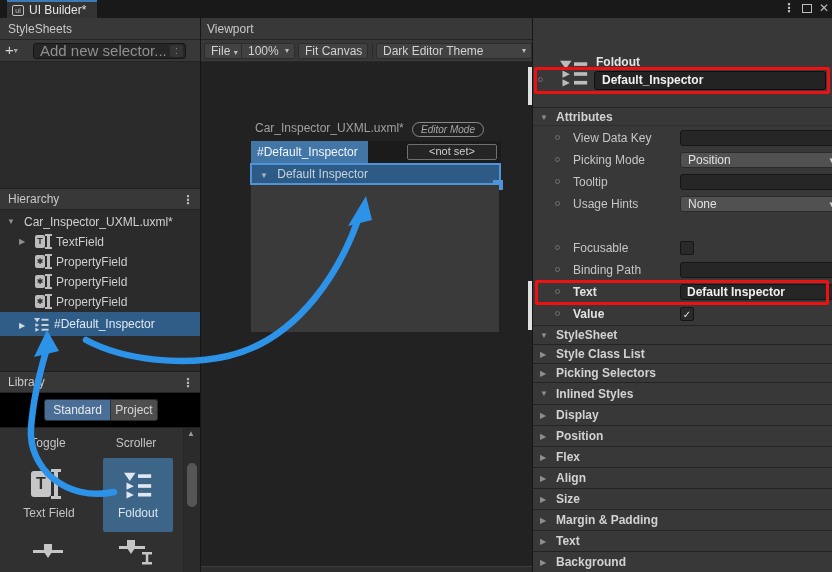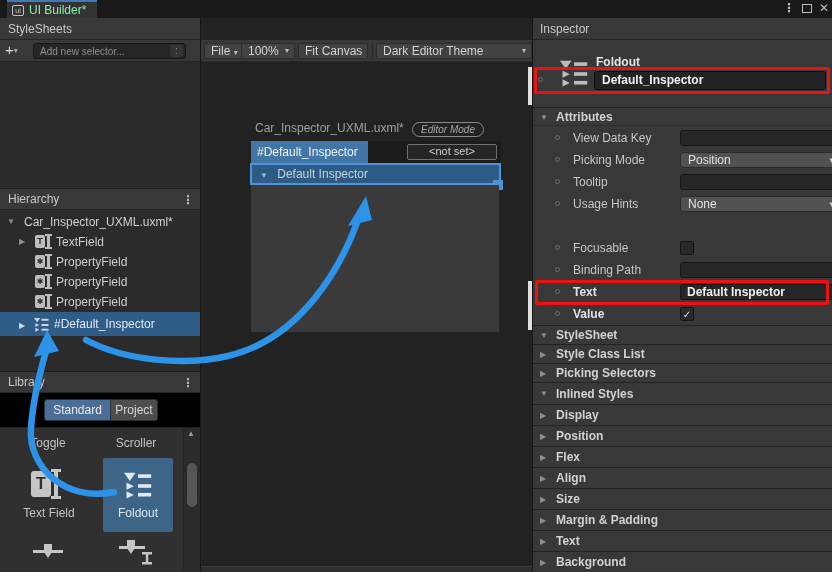--- a/index.html
+++ b/index.html
@@ -43,34 +43,34 @@
   .annot{position:absolute;pointer-events:none;}
 </style>
 </head>
 <body>
 
 <div id="window">
 
   <div class="abs" style="left:0;top:0;width:832px;height:18px;background:#191919;">
     <div class="abs" style="left:7px;top:0;width:90px;height:18px;background:#333333;border-top:2px solid #3f7ab8;">
       <span class="abs" style="left:5px;top:3px;width:12px;height:11px;border:1px solid #c2c2c2;border-radius:2px;font-size:7px;line-height:9px;text-align:center;color:#c2c2c2;">ui</span>
-      <span class="abs" style="left:22px;top:1px;line-height:15px;color:#86efac;">UI Builder*</span>
+      <span class="abs" style="left:22px;top:1px;line-height:15px;color:#e5e5e5;">UI Builder*</span>
     </div>
     <span class="abs" style="left:783px;top:1px;color:#bdbdbd;font-weight:bold;">⋮</span>
     <span class="abs" style="left:802px;top:4px;width:10px;height:9px;border:1px solid #bdbdbd;"></span>
     <span class="abs" style="left:819px;top:1px;color:#bdbdbd;">✕</span>
   </div>
 
   <div class="panel" style="left:0;top:18px;width:201px;height:554px;border-right:1px solid #161616;">
     <div class="ph"><span>StyleSheets</span></div>
 
     <div class="abs" style="left:0;top:22px;width:100%;height:22px;background:#383838;border-bottom:1px solid #242424;">
       <span class="abs" style="left:5px;top:1px;font-size:15px;color:#d5d5d5;"><span>+</span><span style="font-size:8px;color:#a8a8a8;vertical-align:2px;">▾</span></span>
       <div class="field abs" style="left:33px;top:3px;width:153px;height:16px;">
-        <span style="color:#8f8f8f;font-size:10px;line-height:14px;">Add new selector...</span>
+        <span style="color:#8f8f8f;font-size:15px;line-height:14px;">Add new selector...</span>
         <span class="abs" style="right:2px;top:1px;width:13px;height:12px;background:#343434;border-radius:2px;color:#909090;font-size:10px;text-align:center;line-height:12px;">:</span>
       </div>
     </div>
 
     <div class="abs" style="left:0;top:44px;width:100%;height:126px;background:#2b2b2b;"></div>
 
     <div class="abs" style="left:0;top:170px;width:100%;height:22px;background:#383838;border-top:1px solid #1f1f1f;border-bottom:1px solid #242424;line-height:21px;padding-left:8px;">
       <span>Hierarchy</span>
       <span class="menu-dots">⋮</span>
     </div>
@@ -167,20 +167,21 @@
       </svg>
 
       <div class="abs" style="left:183px;top:0;width:17px;height:145px;background:#2b2b2b;border-left:1px solid #262626;">
         <span class="abs" style="left:3px;top:1px;font-size:8px;color:#9a9a9a;">▲</span>
         <span class="abs" style="left:3px;top:35px;width:10px;height:44px;background:#565656;border-radius:5px;"></span>
       </div>
     </div>
   </div>
 
   <div class="panel" style="left:201px;top:18px;width:332px;height:554px;background:#222222;border-right:1px solid #161616;">
+    <div class="ph" style="padding-left:6px;"><span>Viewport</span></div>
 
     <div class="abs" style="left:0;top:22px;width:100%;height:22px;background:#383838;border-bottom:1px solid #282828;">
       <span class="toolbtn" style="left:3px;"><span>File</span> <span style="font-size:8px;color:#bdbdbd;">▾</span></span>
       <span class="toolbtn" style="left:40px;width:54px;"><span>100%</span><span class="abs" style="right:5px;font-size:8px;color:#bdbdbd;">▾</span></span>
       <span class="toolbtn" style="left:97px;width:70px;text-align:center;">Fit Canvas</span>
       <span class="abs" style="left:171px;top:3px;width:1px;height:16px;background:#2a2a2a;"></span>
       <span class="toolbtn" style="left:175px;width:156px;"><span>Dark Editor Theme</span><span class="abs" style="right:5px;font-size:8px;color:#bdbdbd;">▾</span></span>
     </div>
 
     <div class="abs" style="left:0;top:44px;width:100%;height:504px;background:#222222;">
@@ -196,21 +197,20 @@
         <span style="margin-left:6px;color:#c3d2df;">Default Inspector</span>
       </div>
       <span class="abs" style="left:292px;top:118px;width:10px;height:10px;background:#4f94d8;"></span>
       <div class="abs" style="left:50px;top:123px;width:248px;height:147px;background:#3a3a3a;"></div>
     </div>
 
     <div class="abs" style="left:0;top:548px;width:100%;height:6px;background:#2d2d2d;border-top:1px solid #3c3c3c;"></div>
   </div>
 
   <div class="panel" style="left:533px;top:18px;width:299px;height:554px;background:#383838;">
-    <div class="ph" style="padding-left:7px;"><span>Inspector</span></div>
 
     <svg class="abs" style="left:27px;top:37px;" width="28" height="36" viewBox="0 0 17 17">
       <polygon points="0,1 7,1 3.5,6" fill="#bcbcbc"></polygon>
         <rect x="8.5" y="2" width="8" height="2.2" fill="#bcbcbc"></rect>
       <polygon points="1.5,7 6,9.2 1.5,11.4" fill="#bcbcbc"></polygon>
         <rect x="8.5" y="8" width="8" height="2.2" fill="#bcbcbc"></rect>
       <polygon points="1.5,12.3 6,14.5 1.5,16.7" fill="#bcbcbc"></polygon>
         <rect x="8.5" y="13.3" width="8" height="2.2" fill="#bcbcbc"></rect>
     </svg>
     <span class="abs" style="left:63px;top:37px;font-weight:bold;color:#e4e4e4;">Foldout</span>

